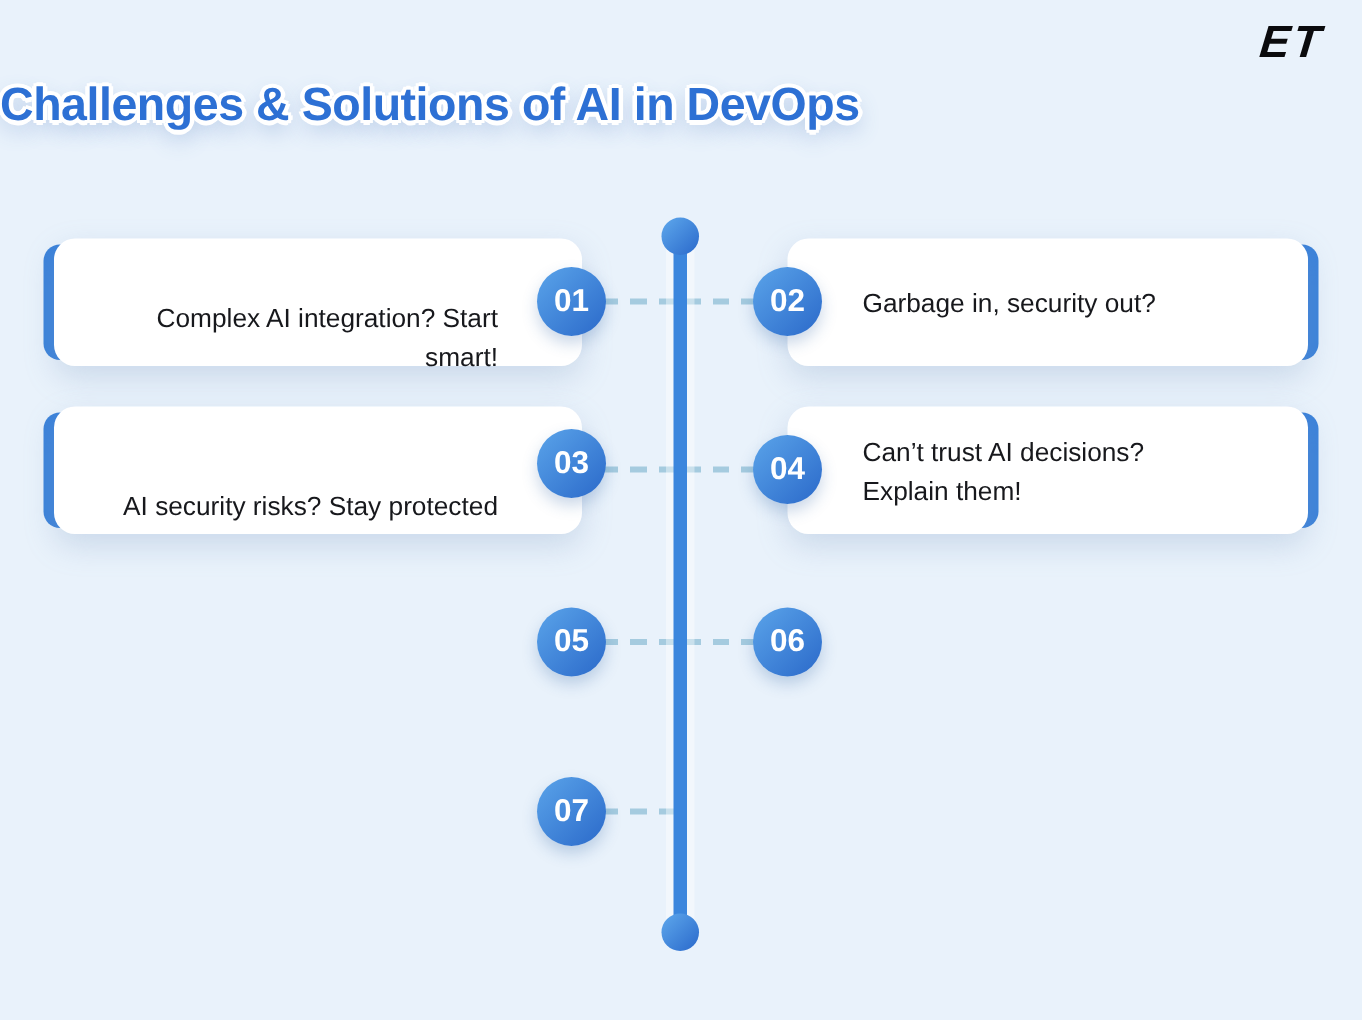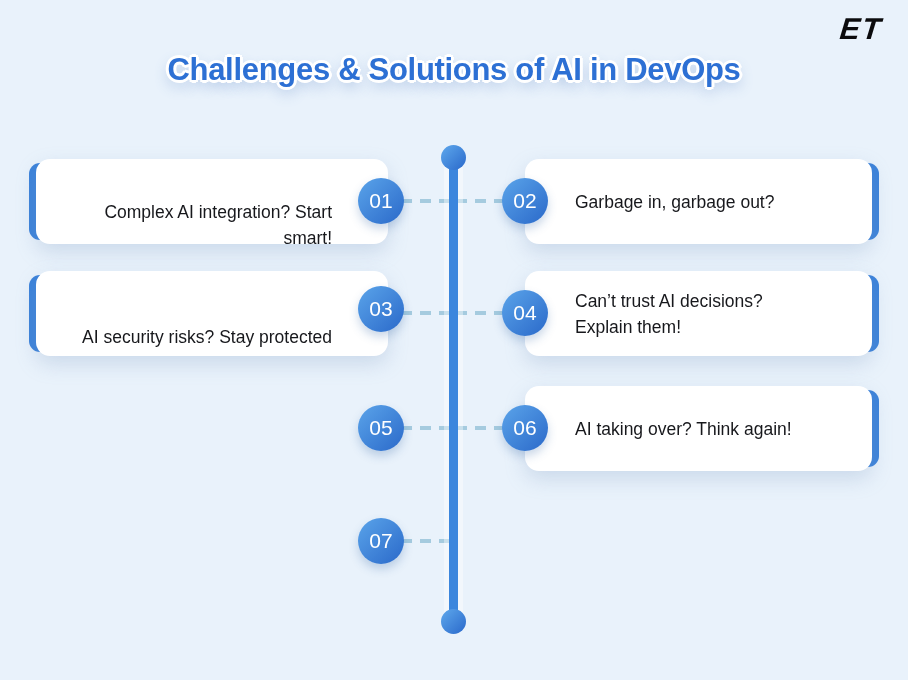--- a/index.html
+++ b/index.html
@@ -24,21 +24,21 @@
     font-style: italic;
     letter-spacing: 2px;
     color: #0b0b0d;
     transform: skewX(-6deg);
   }
   .title {
     position: absolute;
     top: 52px; left: 0;
     width: 100%;
     margin: 0;
-    text-align: center;
+    text-align: left;
     font-size: 31px;
     font-weight: bold;
     letter-spacing: -0.3px;
     color: #2d70d4;
     text-shadow:
       -3px 0 0 #ffffff, 3px 0 0 #ffffff,
       0 -3px 0 #ffffff, 0 3px 0 #ffffff,
       -2px -2px 0 #ffffff, 2px -2px 0 #ffffff,
       -2px 2px 0 #ffffff, 2px 2px 0 #ffffff,
       0 6px 14px rgba(74, 118, 190, 0.45);
@@ -114,21 +114,21 @@
   .cardwrap.right .card-text { text-align: left;  padding: 0 30px 0 50px; max-width: 236px; }
 
   
   .num {
     position: absolute;
     width: 46px; height: 46px;
     border-radius: 50%;
     background: linear-gradient(135deg, #58a1e8 5%, #2d6ccb 95%);
     color: #ffffff;
     font-size: 21px;
-    font-weight: normal;
+    font-weight: bold;
     display: flex;
     align-items: center;
     justify-content: center;
     z-index: 6;
     box-shadow: 0 5px 10px rgba(45, 95, 165, 0.25);
   }
   .num-left  { left: 358px; }
   .num-right { left: 502px; }
 </style>
 </head>
@@ -147,21 +147,21 @@
   <div class="dash dash-right" style="top:199px"></div>
   <div class="cardwrap left" style="top:159px">
     <div class="accent accent-left"></div>
     <div class="card-body">
       <p class="card-text">Complex AI integration? Start smart!</p>
     </div>
   </div>
   <div class="cardwrap right" style="top:159px">
     <div class="accent accent-right"></div>
     <div class="card-body">
-      <p class="card-text">Garbage in, garbage out?</p>
+      <p class="card-text">Garbage in, security out?</p>
     </div>
   </div>
   <div class="num num-left" style="top:178px">01</div>
   <div class="num num-right" style="top:178px">02</div>
 
   <div class="dash dash-left" style="top:311px"></div>
   <div class="dash dash-right" style="top:311px"></div>
   <div class="cardwrap left" style="top:271px">
     <div class="accent accent-left"></div>
     <div class="card-body">
@@ -172,25 +172,19 @@
     <div class="accent accent-right"></div>
     <div class="card-body">
       <p class="card-text">Can’t trust AI decisions? Explain them!</p>
     </div>
   </div>
   <div class="num num-left" style="top:286px">03</div>
   <div class="num num-right" style="top:290px">04</div>
 
   <div class="dash dash-left" style="top:426px"></div>
   <div class="dash dash-right" style="top:426px"></div>
-  <div class="cardwrap right" style="top:386px">
-    <div class="accent accent-right"></div>
-    <div class="card-body">
-      <p class="card-text">AI taking over? Think again!</p>
-    </div>
-  </div>
   <div class="num num-left" style="top:405px">05</div>
   <div class="num num-right" style="top:405px">06</div>
 
   <div class="dash dash-left" style="top:539px"></div>
   <div class="num num-left" style="top:518px">07</div>
 
 </div>
 
 </body></html>

